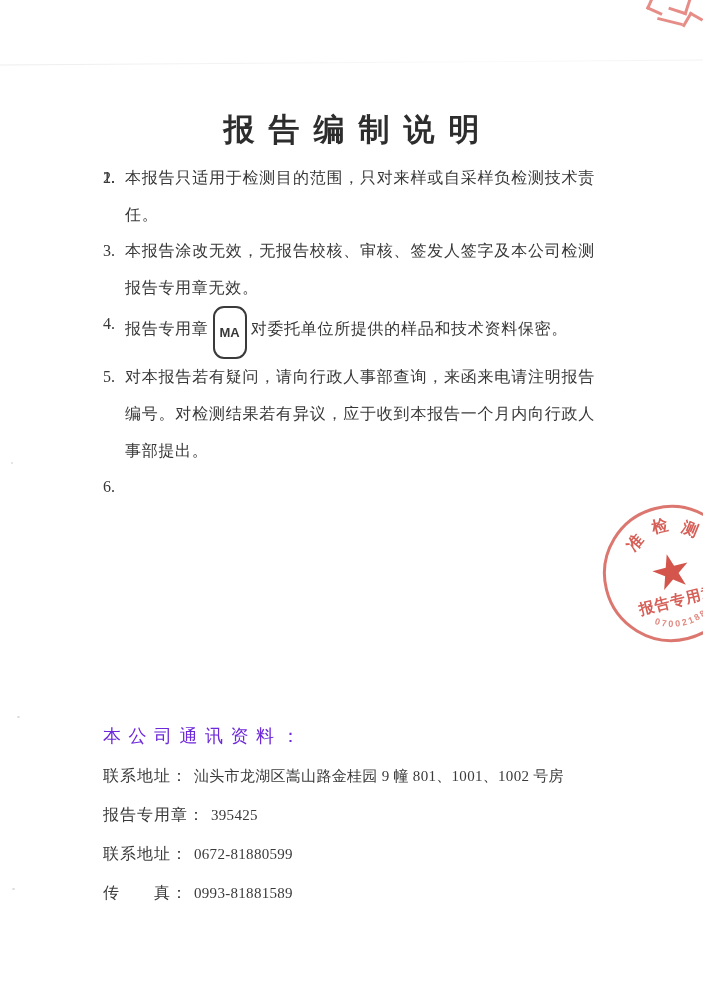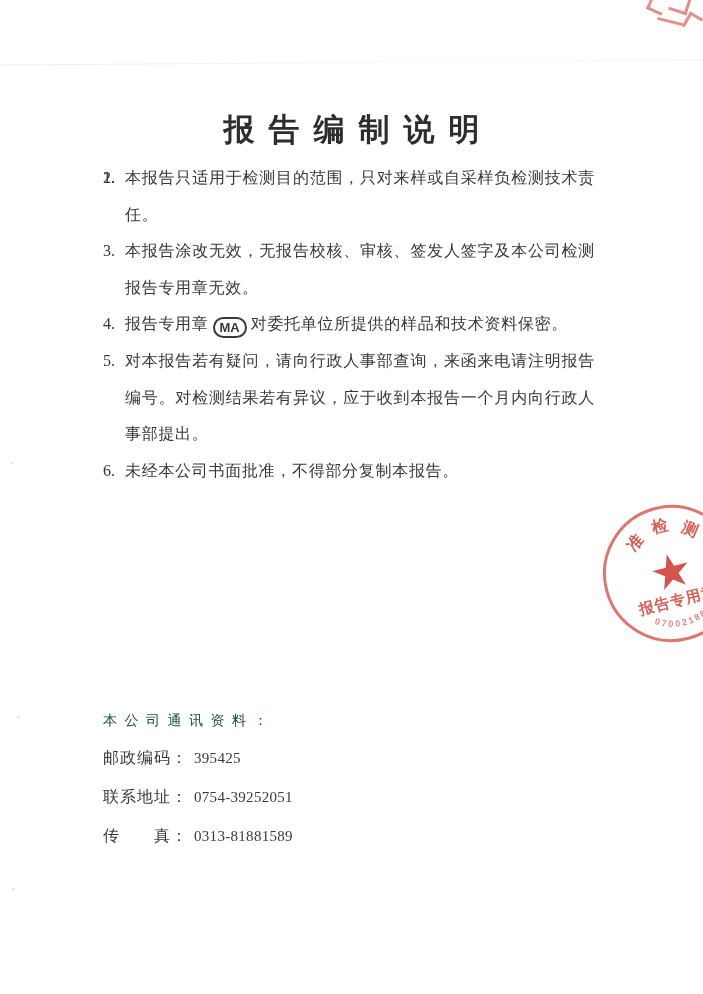--- a/index.html
+++ b/index.html
@@ -47,38 +47,38 @@
   }
   .note .num{
     position:absolute;left:0;top:0;
     letter-spacing:0;
   }
   .cma-badge{
     display:inline-block;
     border:2.5px solid #3a3a3a;
     border-radius:11px;
     height:17px;line-height:17px;
-    padding:0 5px;
+    padding:16px 5px;
     margin:0 4px;
     font-family:"Liberation Sans","DejaVu Sans",sans-serif;
     font-weight:700;
     font-size:13px;
     letter-spacing:0;
     vertical-align:-3px;
     text-align:center;
   }
 
   .contact{
     position:absolute;left:103px;top:712px;width:520px;
   }
   .contact-heading{
-    font-size:14px;
+    font-size:18px;
     letter-spacing:7.5px;
-    color:#14532d;
-    margin:0 0 18px 0;
+    color:#6d28d9;
+    margin:12px 0 18px 0;
   }
   .contact-row{
     margin:0 0 19px 0;
     line-height:19px;
     font-size:16px;
     color:#3a3a3a;
     white-space:nowrap;
   }
   .contact-row .label{letter-spacing:1px;}
   .contact-row .value{font-size:15px;letter-spacing:0.3px;margin-left:6px;}
@@ -163,34 +163,36 @@
     <div class="note">
       <span class="num">4.</span>
       <span>报告专用章</span><span class="cma-badge">MA</span><span>对委托单位所提供的样品和技术资料保密。</span>
     </div>
     <div class="note">
       <span class="num">5.</span>
       <span>对本报告若有疑问，请向行政人事部查询，来函来电请注明报告编号。对检测结果若有异议，应于收到本报告一个月内向行政人事部提出。</span>
     </div>
     <div class="note">
       <span class="num">6.</span>
-      <span>未经本公司书面批准，不得部分复制本报告。</span>
     </div>
   </div>
 
   <div class="contact">
     <p class="contact-heading">本公司通讯资料：</p>
     <p class="contact-row">
-      <span class="label">邮政编码：</span><span class="value">395425</span>
-    </p>
-    <p class="contact-row">
-      <span class="label">联系地址：</span><span class="value">0754-39252051</span>
-    </p>
-    <p class="contact-row">
-      <span class="label">传　　真：</span><span class="value">0313-81881589</span>
+      <span class="label">联系地址：</span><span class="value">汕头市龙湖区嵩山路金桂园 9 幢 801、1001、1002 号房</span>
+    </p>
+    <p class="contact-row">
+      <span class="label">报告专用章：</span><span class="value">395425</span>
+    </p>
+    <p class="contact-row">
+      <span class="label">联系地址：</span><span class="value">0672-81880599</span>
+    </p>
+    <p class="contact-row">
+      <span class="label">传　　真：</span><span class="value">0993-81881589</span>
     </p>
   </div>
 
   <div class="stamp">
     <div class="arc-top" data-arc="page.stamp.arc_text">
         <span style="transform: rotate(-36deg) translateY(-48px);">准</span>
         <span style="transform: rotate(0deg) translateY(-48px);">检</span>
         <span style="transform: rotate(36deg) translateY(-48px);">测</span>
       </div>
     <div class="star">★</div>

